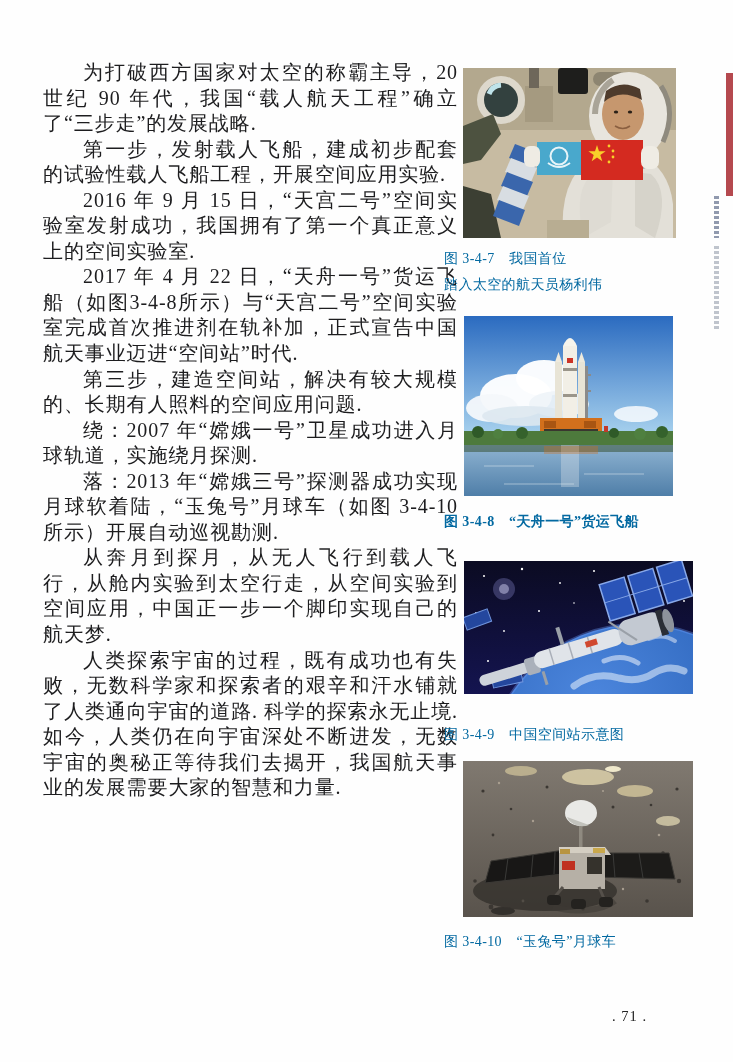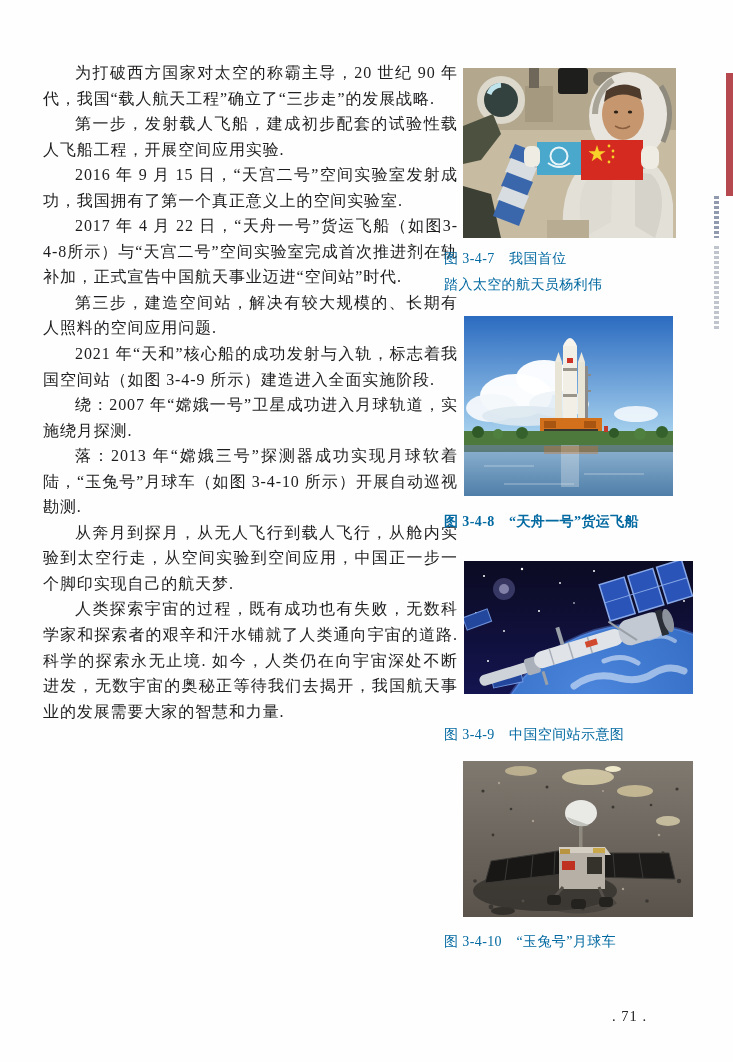--- a/index.html
+++ b/index.html
@@ -1,21 +1,21 @@
 <!DOCTYPE html>
 <html><head>
 <meta charset="utf-8">
 <style>
   html,body{margin:0;padding:0;background:#ffffff;}
   body{width:733px;height:1062px;font-family:"Liberation Serif","DejaVu Serif",serif;}
   .page{position:relative;width:733px;height:1062px;background:#fefefe;overflow:hidden;}
 
   
   .main-text{position:absolute;left:43px;top:60px;width:415px;color:#1d1d1f;
-    font-size:16px;line-height:25.55px;text-align:justify;letter-spacing:0.9px;}
+    font-size:20px;line-height:25.55px;text-align:justify;letter-spacing:0.9px;}
   .main-text p{margin:0;text-indent:2em;}
 
   
   .photo{position:absolute;display:block;}
   .caption{position:absolute;left:444px;width:252px;text-align:left;
     font-size:14px;line-height:26px;color:#0369a1;letter-spacing:0.4px;}
 
   
   .accent-bar{position:absolute;left:726px;top:73px;width:7px;height:123px;background:#b5494f;}
   .edge-mark{position:absolute;left:714px;width:5px;opacity:.85;}
@@ -29,21 +29,20 @@
 <body>
 
 <div class="page">
 
   <div class="main-text">
     <p>为打破西方国家对太空的称霸主导，20 世纪 90 年代，我国“载人航天工程”确立了“三步走”的发展战略.</p>
     <p>第一步，发射载人飞船，建成初步配套的试验性载人飞船工程，开展空间应用实验.</p>
     <p>2016 年 9 月 15 日，“天宫二号”空间实验室发射成功，我国拥有了第一个真正意义上的空间实验室.</p>
     <p>2017 年 4 月 22 日，“天舟一号”货运飞船（如图3-4-8所示）与“天宫二号”空间实验室完成首次推进剂在轨补加，正式宣告中国航天事业迈进“空间站”时代.</p>
     <p>第三步，建造空间站，解决有较大规模的、长期有人照料的空间应用问题.</p>
-    <p>2021 年“天和”核心船的成功发射与入轨，标志着我国空间站（如图 3-4-9 所示）建造进入全面实施阶段.</p>
     <p>绕：2007 年“嫦娥一号”卫星成功进入月球轨道，实施绕月探测.</p>
     <p>落：2013 年“嫦娥三号”探测器成功实现月球软着陆，“玉兔号”月球车（如图 3-4-10 所示）开展自动巡视勘测.</p>
     <p>从奔月到探月，从无人飞行到载人飞行，从舱内实验到太空行走，从空间实验到空间应用，中国正一步一个脚印实现自己的航天梦.</p>
     <p>人类探索宇宙的过程，既有成功也有失败，无数科学家和探索者的艰辛和汗水铺就了人类通向宇宙的道路. 科学的探索永无止境. 如今，人类仍在向宇宙深处不断进发，无数宇宙的奥秘正等待我们去揭开，我国航天事业的发展需要大家的智慧和力量.</p>
   </div>
 
   <svg class="photo" style="left:463px;top:68px;" width="213" height="170" viewBox="0 0 213 170">
     <rect width="213" height="170" fill="#c7bba2"></rect>
     <rect width="213" height="62" fill="#b3a88e"></rect>
     <rect x="95" y="0" width="30" height="26" rx="3" fill="#1e1e1c"></rect>

